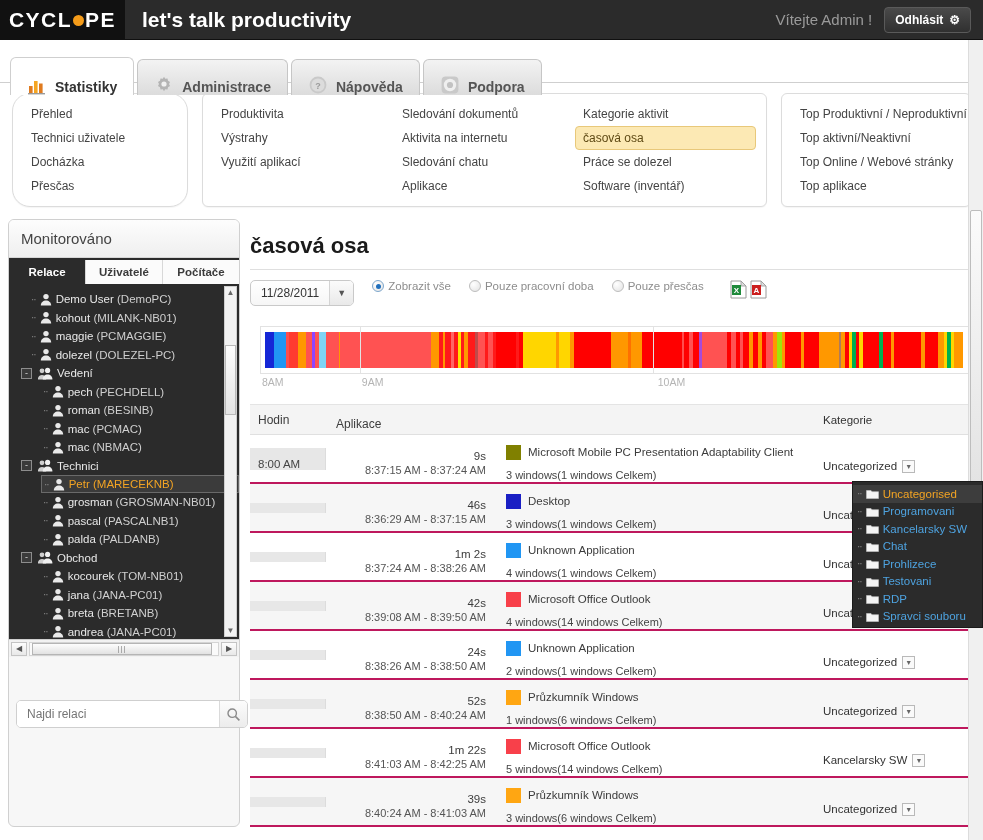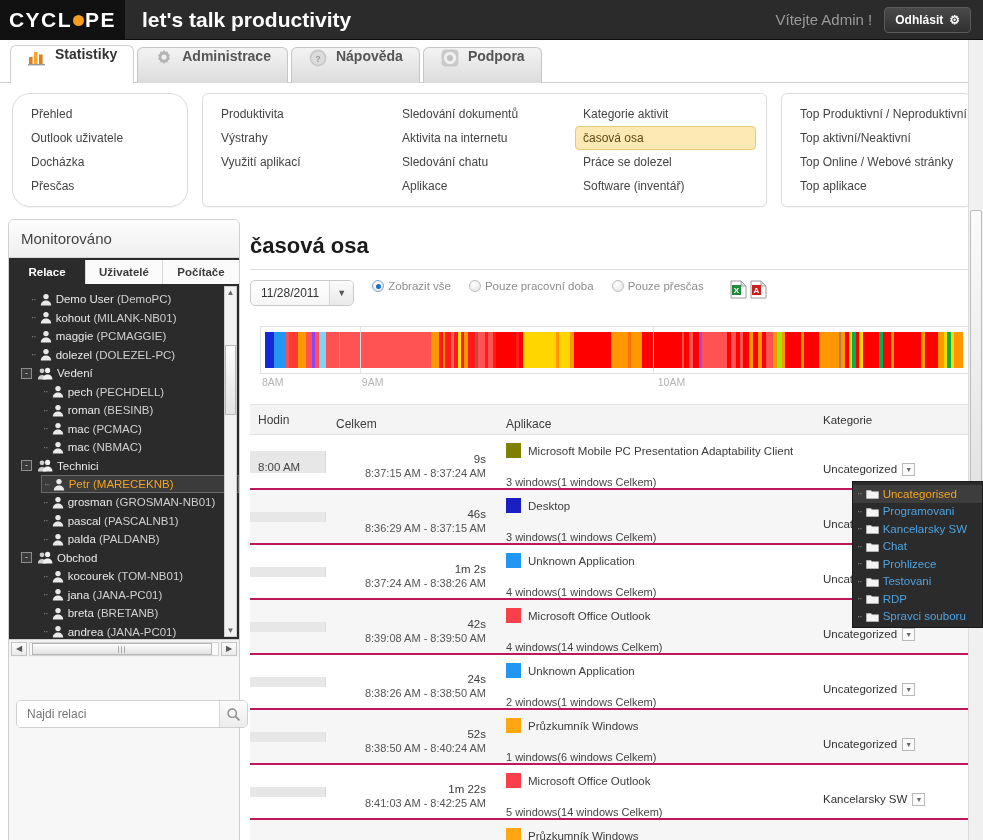--- a/index.html
+++ b/index.html
@@ -54,24 +54,24 @@
     height: 43px; background:#ffffff;
     border-bottom:1px solid #cfcfcf;
     display:flex; align-items:flex-end; padding-left:10px; gap:3px;
     position:relative;
   }
   .tab {
     height:36px; min-width:110px;
     background: linear-gradient(#f3f3f3,#dcdcdc);
     border:1px solid #c6c6c6; border-bottom:none;
     border-radius:6px 6px 0 0;
-    display:flex; align-items:flex-start; gap:8px;
+    display:flex; align-items:flex-end; gap:8px;
     padding:0 16px; cursor:pointer;
     color:#555; font-weight:bold; font-size:14px;
-    position:relative; top:1px;
+    position:relative; top:13px;
   }
   .tab.active {
     background:#ffffff; color:#333; height:38px;
     border-color:#cfcfcf; z-index:2;
   }
   .tab-ico { width:20px; height:20px; display:block; }
 
   
   .menurow {
     display:flex; gap:14px; padding:10px 12px 12px 12px;
@@ -237,21 +237,21 @@
     font-size:11.5px; color:#444; padding-top:10px;
   }
   .trow.cont .c-hour { background:#e7e7e7; color:transparent; }
   .c-total { text-align:right; padding-right:10px; padding-top:8px; }
   .dur { font-size:11.5px; color:#3c3c3c; }
   .rng { font-size:11px; color:#555; margin-top:2px; }
   .c-app { padding-top:8px; }
   .appline { display:flex; align-items:center; gap:7px; }
   .sw { width:15px; height:15px; flex:0 0 15px; }
   .appname { font-size:11.5px; color:#3c3c3c; }
-  .winline { font-size:11px; color:#444; margin-top:18px; }
+  .winline { font-size:11px; color:#444; margin-top:9px; }
   .c-cat { padding-top:15px; font-size:11.5px; color:#333; display:flex; align-items:flex-start; gap:5px; }
   .catcaret {
     width:13px; height:13px; border:1px solid #b9b9b9; background:#fafafa;
     font-size:7px; line-height:11px; text-align:center; color:#666; cursor:pointer;
     display:inline-block;
   }
 
   
   .dropmenu {
     position:absolute; left:852px; top:481px; width:131px;
@@ -330,21 +330,21 @@
     </svg>
     <span>Podpora</span>
   </div>
 </div>
 
 <div class="menurow">
   <div class="panel" id="panel1">
     <div class="panel-cols">
       <div class="mcol">
         <div class="mitem">Přehled</div>
-        <div class="mitem">Outlook uživatele</div>
+        <div class="mitem">Technici uživatele</div>
         <div class="mitem">Docházka</div>
         <div class="mitem">Přesčas</div>
       </div>
     </div>
   </div>
 
   <div class="panel" id="panel2">
     <div class="panel-cols">
       <div class="mcol">
         <div class="mitem">Produktivita</div>
@@ -704,21 +704,20 @@
       <div class="tl-labels" id="tl-labels">
           <div class="tl-lab" style="left: calc(0% + 2px);">8AM</div>
           <div class="tl-lab" style="left: calc(14% + 2px);">9AM</div>
           <div class="tl-lab" style="left: calc(55.5% + 2px);">10AM</div>
         </div>
     </div>
 
     <div class="tbl">
       <div class="tbl-head">
         <div class="c-hour">Hodin</div>
-        <div class="c-total" style="text-align:left;padding-left:10px">Celkem</div>
         <div class="c-app">Aplikace</div>
         <div class="c-cat" style="padding-top:0">Kategorie</div>
       </div>
       <div id="tbl-body">
           <div class="trow">
             <div class="c-hour">8:00 AM</div>
             <div class="c-total">
               <div class="dur">9s</div>
               <div class="rng">8:37:15 AM - 8:37:24 AM</div>
             </div>

